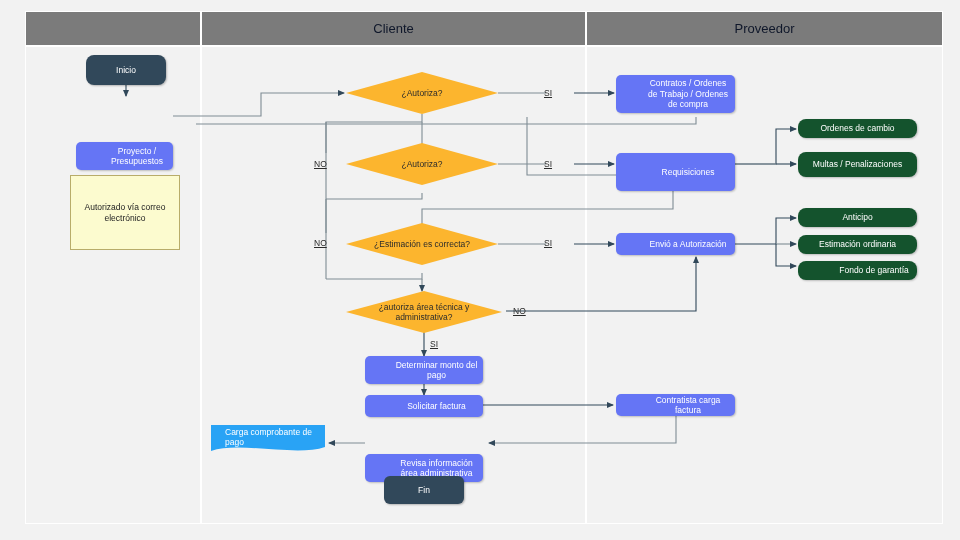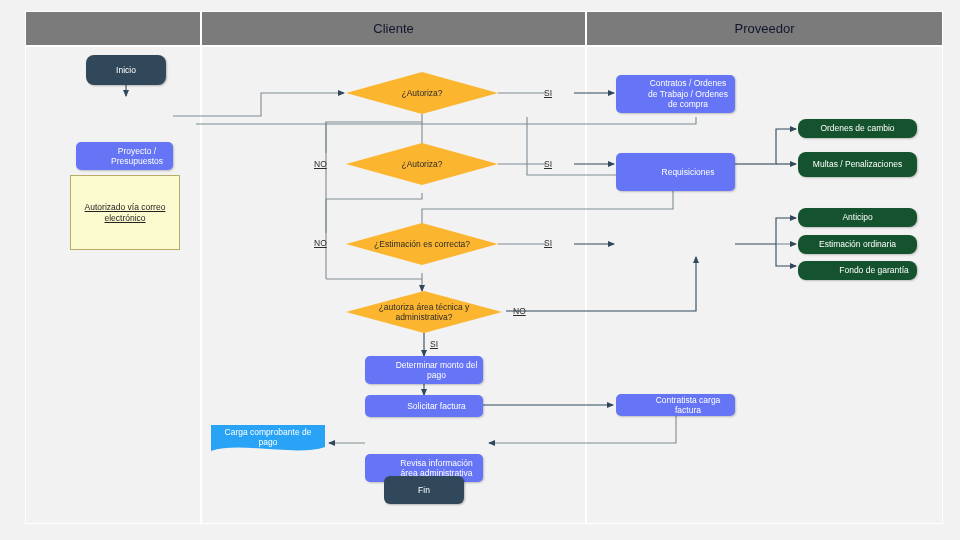--- a/index.html
+++ b/index.html
@@ -15,22 +15,22 @@
     text-align:center;color:#ffffff;font-size:8.5px;line-height:1.22;padding:1px 3px;}
   .n-dark{background:#31485a;border-radius:6px;box-shadow:1px 1px 2px rgba(0,0,0,.25);}
   .n-purple{background:#6575f5;border-radius:5px;box-shadow:1px 1px 2px rgba(0,0,0,.22);padding-left:28px;}
   .n-blue{background:#14532d;border-radius:8px;box-shadow:1px 1px 2px rgba(0,0,0,.22);}
   .n-note{background:#fcfbcf;border:1px solid #b8ac6a;color:#222;border-radius:0;}
   .diamond{position:absolute;}
   .diamond .dlabel{position:absolute;left:0;top:0;width:100%;height:100%;
     display:flex;align-items:center;justify-content:center;text-align:center;
     font-size:8.5px;line-height:1.22;color:#2b2b2b;padding:0 14px;box-sizing:border-box;}
   .doc{position:absolute;}
-  .doc .dclabel{position:absolute;left:0;top:0;width:100%;height:100%;
-    display:flex;align-items:center;justify-content:center;text-align:center;
+  .doc .dclabel{position:absolute;left:8px;top:0;width:100%;height:100%;
+    display:flex;align-items:center;justify-content:center;
     font-size:8.5px;line-height:1.22;color:#ffffff;padding:0 6px 6px 6px;box-sizing:border-box;}
   .elabel{position:absolute;font-size:8.5px;color:#2b2b2b;text-decoration:underline;}
 </style>
 </head>
 <body>
 
 <div id="stage">
   <div id="diagram">
 
     <div class="lane-header" style="left:0;width:176px;">
@@ -113,21 +113,21 @@
     </svg>
 
     <div class="node n-dark" style="left:60px;top:43px;width:80px;height:30px;border-radius:8px;">
       <span>Inicio</span>
     </div>
 
     <div class="node n-purple" style="left:50px;top:90px;width:97px;height:28px;margin-top:40px;">
       <span>Proyecto / Presupuestos</span>
     </div>
 
-    <div class="node n-note" style="left:44px;top:163px;width:110px;height:75px;text-decoration:underline;">
+    <div class="node n-note" style="left:44px;top:163px;width:110px;height:75px;">
       <span>Autorizado vía correo electrónico</span>
     </div>
 
     <div class="diamond" style="left:320px;top:60px;width:152px;height:42px;">
       <svg width="152" height="42" viewBox="0 0 152 42" xmlns="http://www.w3.org/2000/svg">
         <polygon points="76,0 152,21 76,42 0,21" fill="#fcb52e"></polygon>
       </svg>
       <span class="dlabel">¿Autoriza?</span>
     </div>
 
@@ -153,20 +153,23 @@
     </div>
 
     <div class="node n-purple" style="left:590px;top:63px;width:119px;height:38px;">
       <span>Contratos / Ordenes de Trabajo / Ordenes de compra</span>
     </div>
 
     <div class="node n-purple" style="left:590px;top:141px;width:119px;height:38px;">
       <span>Requisiciones</span>
     </div>
 
+    <div class="node n-purple" style="left:590px;top:221px;width:119px;height:22px;">
+      <span>Envió a Autorización</span>
+    </div>
 
     <div class="node n-blue" style="left:772px;top:107px;width:119px;height:19px;">
       <span>Ordenes de cambio</span>
     </div>
 
     <div class="node n-blue" style="left:772px;top:140px;width:119px;height:25px;">
       <span>Multas / Penalizaciones</span>
     </div>
 
     <div class="node n-blue" style="left:772px;top:196px;width:119px;height:19px;">

